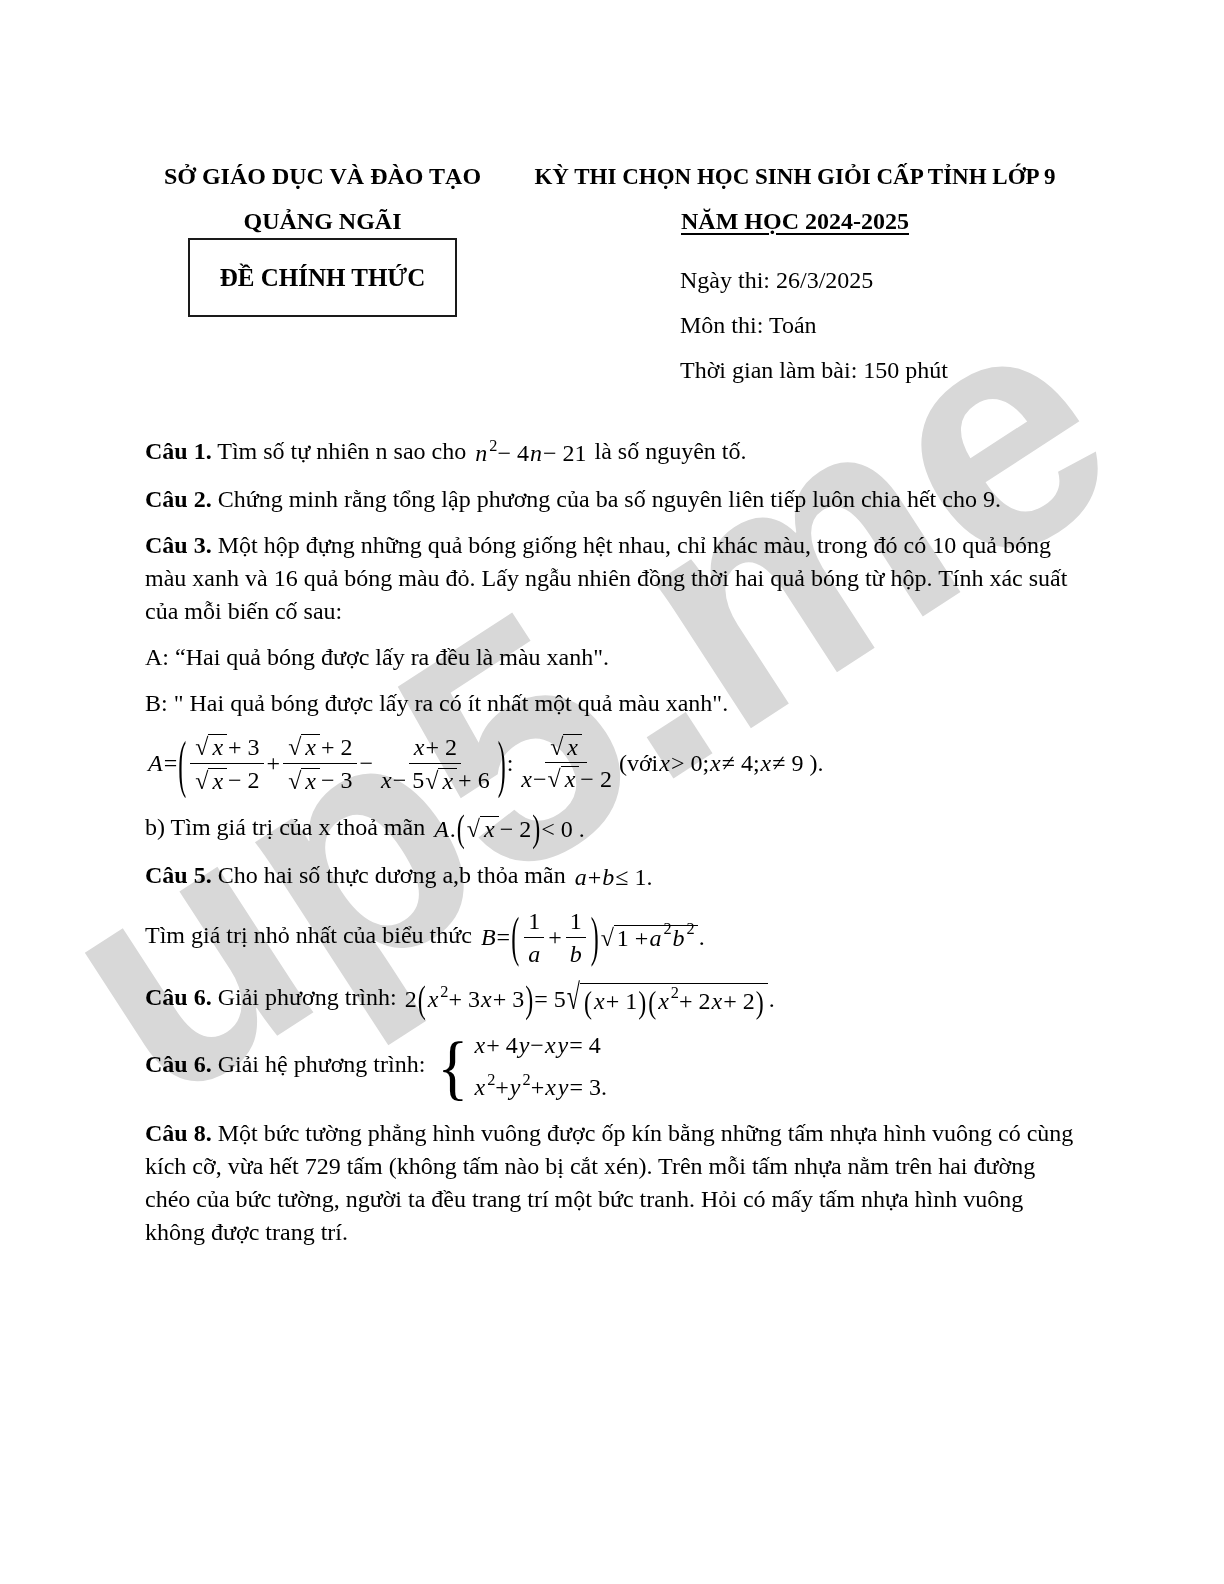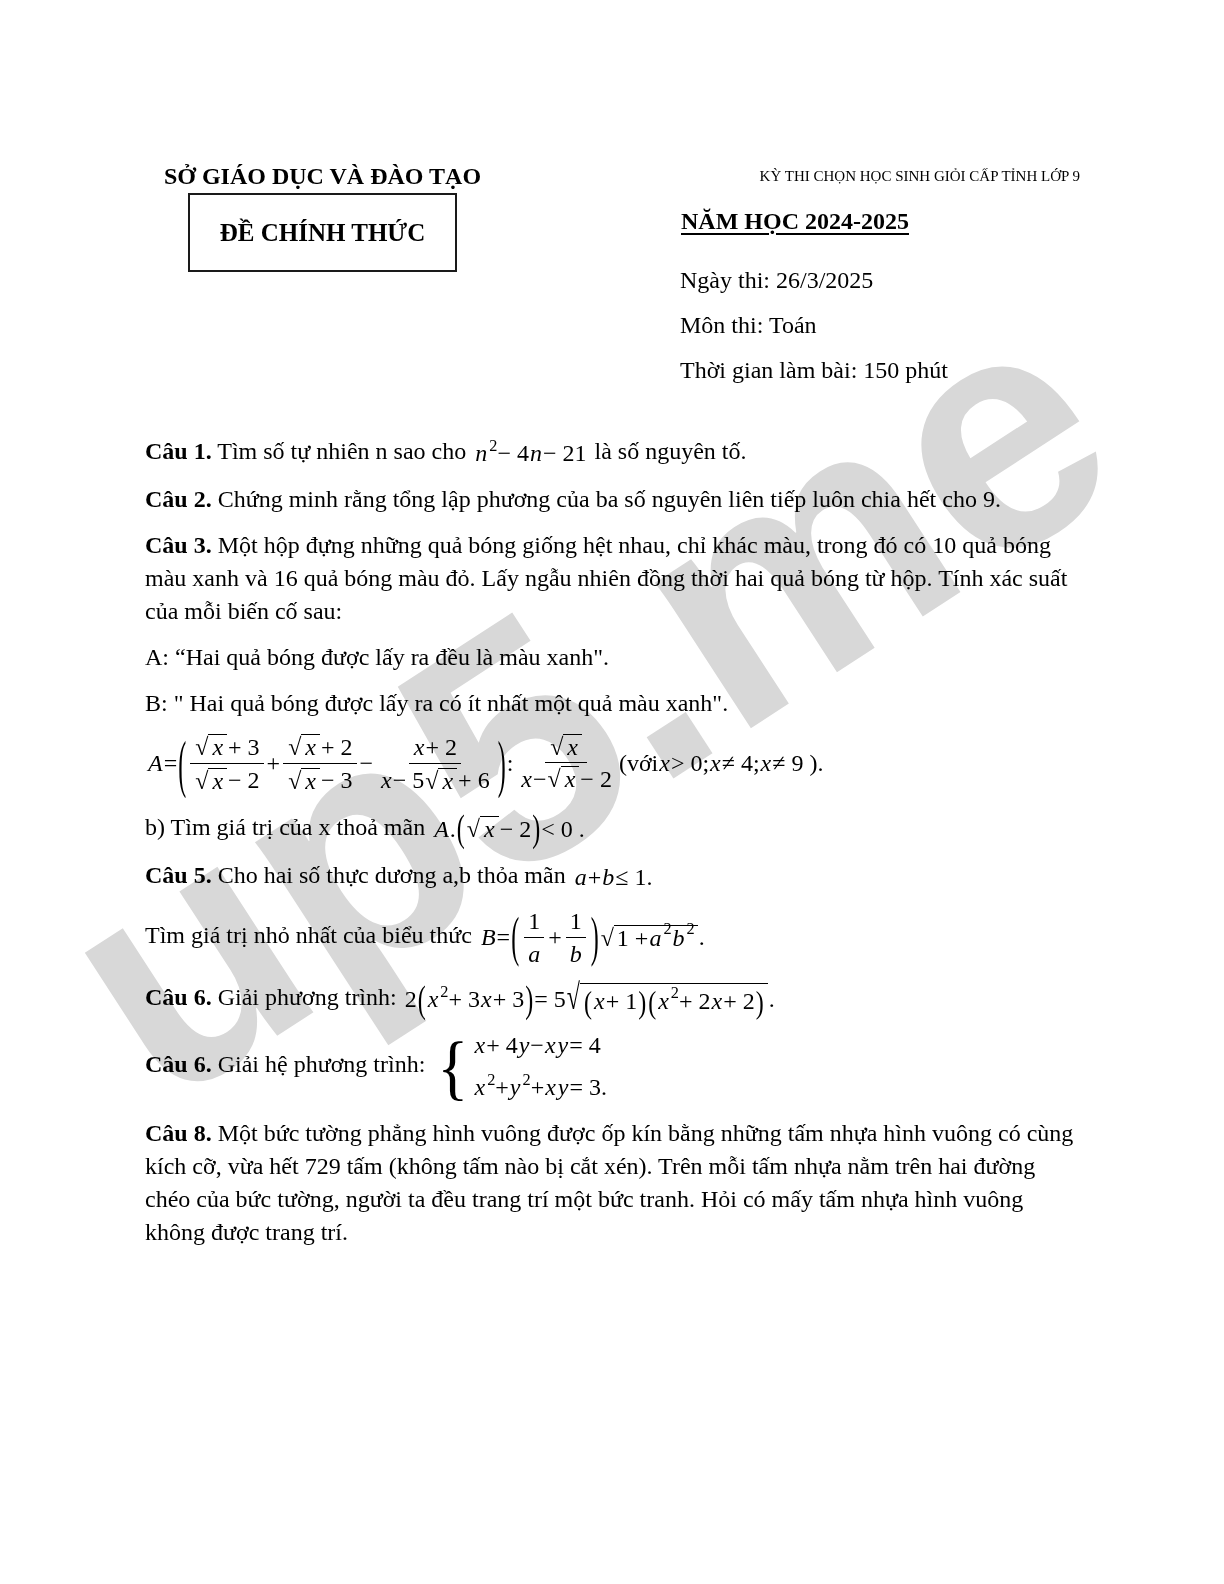--- a/index.html
+++ b/index.html
@@ -26,21 +26,21 @@
   .header{display:flex;align-items:flex-start;}
   .header-left{width:355px;text-align:center;flex:none;}
   .dept-line1,.dept-line2{font-weight:bold;line-height:33px;}
   .dept-line2{margin-top:12px;}
   .exam-box{
     display:inline-block;border:2px solid #1a1a1a;
     padding:21px 30px;
     font-weight:bold;font-size:25px;line-height:33px;white-space:nowrap;
   }
   .header-right{flex:1;padding-left:10px;text-align:center;}
-  .exam-title{font-weight:normal;font-size:15px;line-height:33px;white-space:nowrap;text-align:right;}
+  .exam-title{font-weight:bold;font-size:23px;line-height:33px;white-space:nowrap;}
   .school-year{
     font-weight:bold;line-height:33px;margin-top:12px;
     text-decoration:underline;text-underline-offset:4px;
   }
   .exam-details{text-align:left;margin-left:170px;margin-top:26px;}
   .exam-details div{line-height:33px;margin-bottom:12px;}
   
   .questions{margin-top:36px;}
   .questions p{margin:0 0 13px 0;line-height:33px;}
   .questions p.formula{margin:10px 0 16px 0;}
@@ -75,20 +75,21 @@
 </style>
 </head>
 <body>
 
 <div class="page">
   <div class="watermark" style="color: rgb(216, 216, 216);">up5.me</div>
   <div class="content">
     <div class="header">
       <div class="header-left">
         <div class="dept-line1">SỞ GIÁO DỤC VÀ ĐÀO TẠO</div>
+        <div class="dept-line2">QUẢNG NGÃI</div>
         <div class="exam-box">ĐỀ CHÍNH THỨC</div>
       </div>
       <div class="header-right">
         <div class="exam-title">KỲ THI CHỌN HỌC SINH GIỎI CẤP TỈNH LỚP 9</div>
         <div class="school-year">NĂM HỌC 2024-2025</div>
         <div class="exam-details">
           <div>Ngày thi: 26/3/2025</div>
           <div>Môn thi: Toán</div>
           <div>Thời gian làm bài: 150 phút</div>
         </div>

